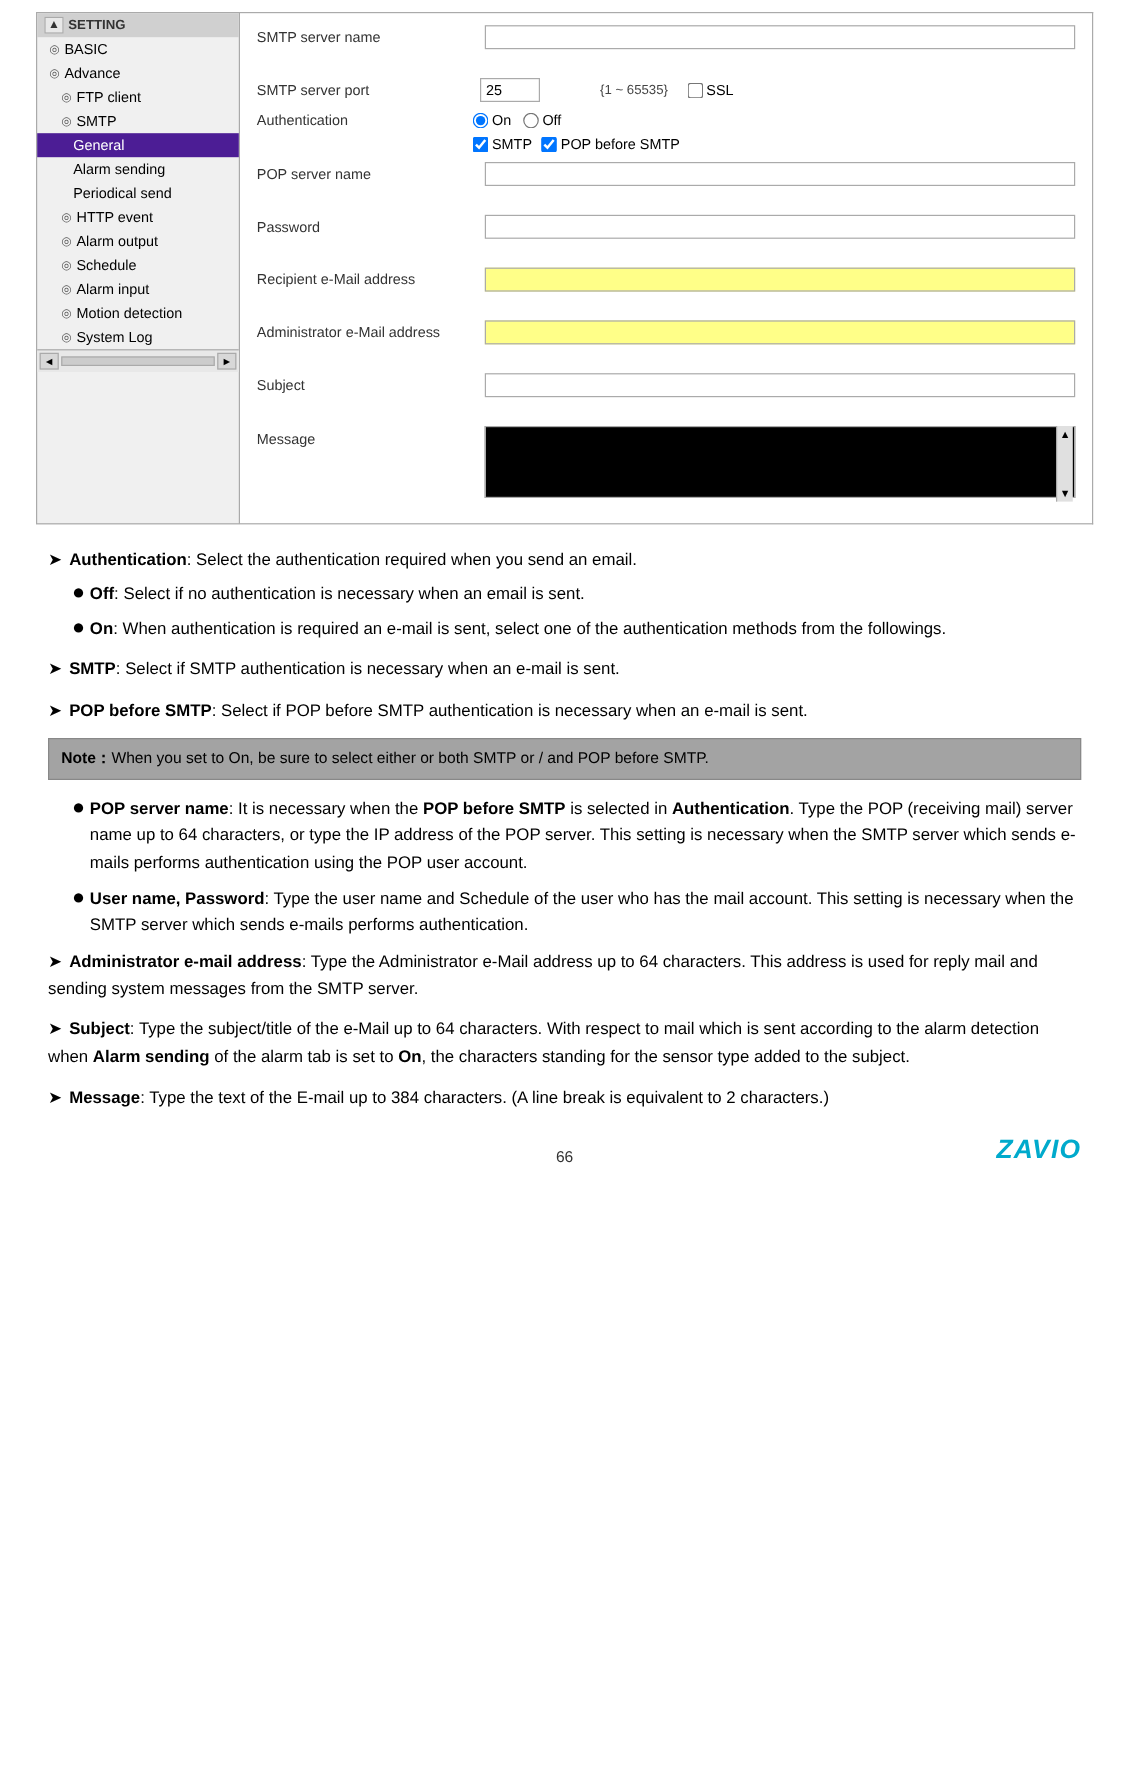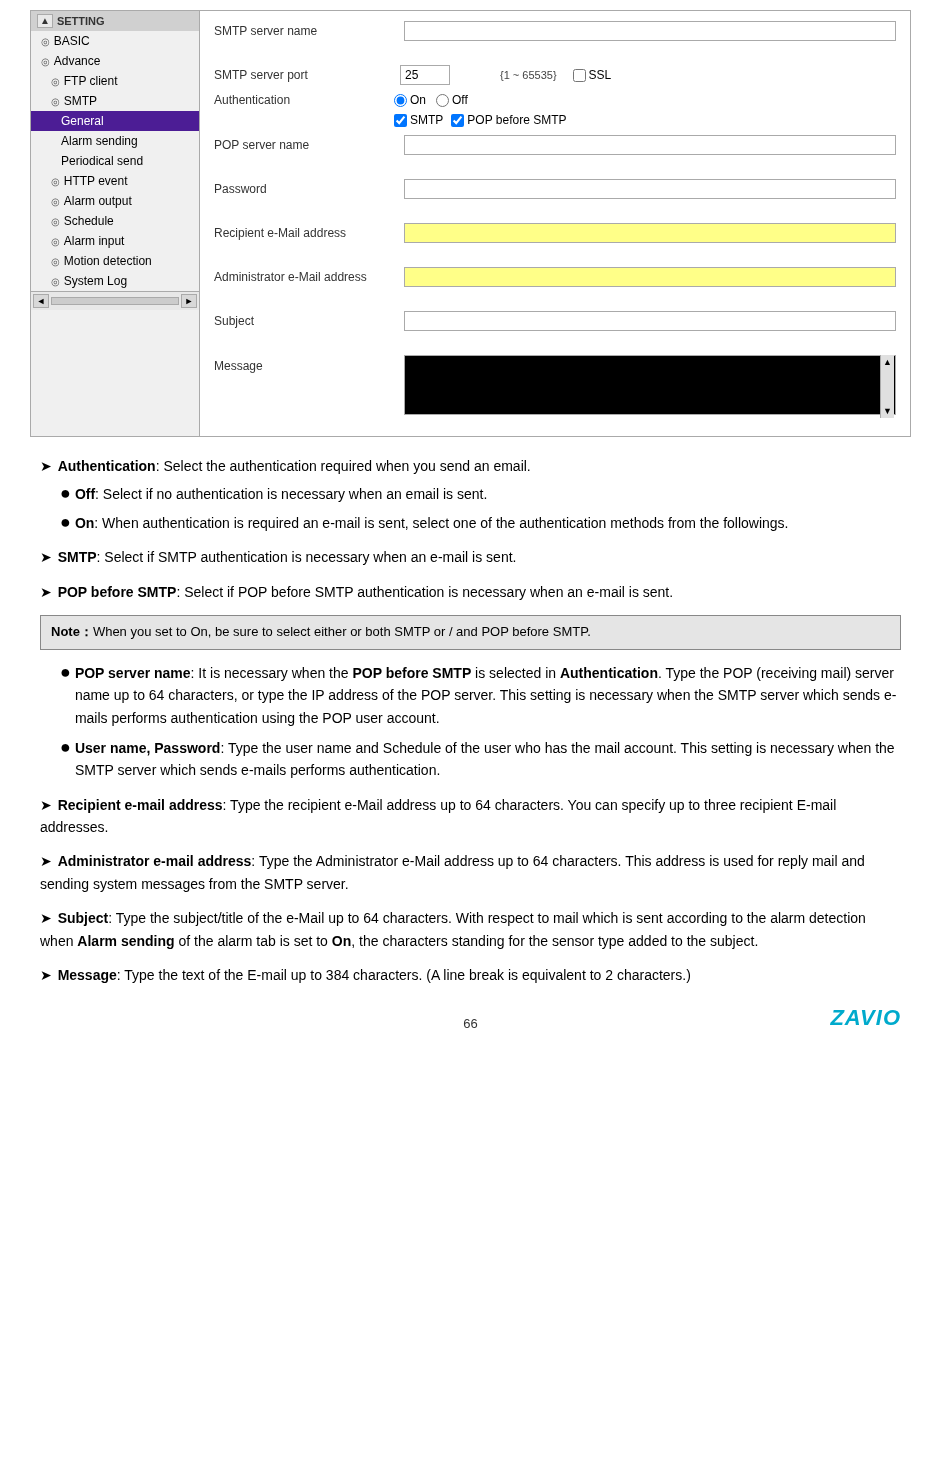--- a/index.html
+++ b/index.html
@@ -216,21 +216,21 @@
       gap: 4px;
     }
     .bullet-dot {
       flex-shrink: 0;
       font-size: 18px;
       line-height: 1.2;
     }
 
     .note-box {
       border: 1px solid #888;
-      background: #e5e5e5;
+      background: #a3a3a3;
       padding: 6px 10px;
       margin-bottom: 12px;
       font-size: 13px;
     }
     .note-label {
       font-weight: bold;
       font-size: 13px;
     }
 
     .indent-bullets {
@@ -463,26 +463,20 @@
         </div>
       </div>
       <div class="indent-bullet">
         <span class="bullet-dot">●</span>
         <div class="indent-bullet-content">
           <strong>User name, Password</strong><span>: Type the user name and Schedule of the user who has the mail account. This setting is necessary when the SMTP server which sends e-mails performs authentication.</span>
         </div>
       </div>
     </div>
 
-    <div class="content-para" style="margin-top:12px;">
-      <p>
-        <span class="arrow-prefix">➤</span>
-        <strong>Recipient e-mail address</strong><span>: Type the recipient e-Mail address up to 64 characters. You can specify up to three recipient E-mail addresses.</span>
-      </p>
-    </div>
 
     <div class="content-para">
       <p>
         <span class="arrow-prefix">➤</span>
         <strong>Administrator e-mail address</strong><span>: Type the Administrator e-Mail address up to 64 characters. This address is used for reply mail and sending system messages from the SMTP server.</span>
       </p>
     </div>
 
     <div class="content-para">
       <p>

